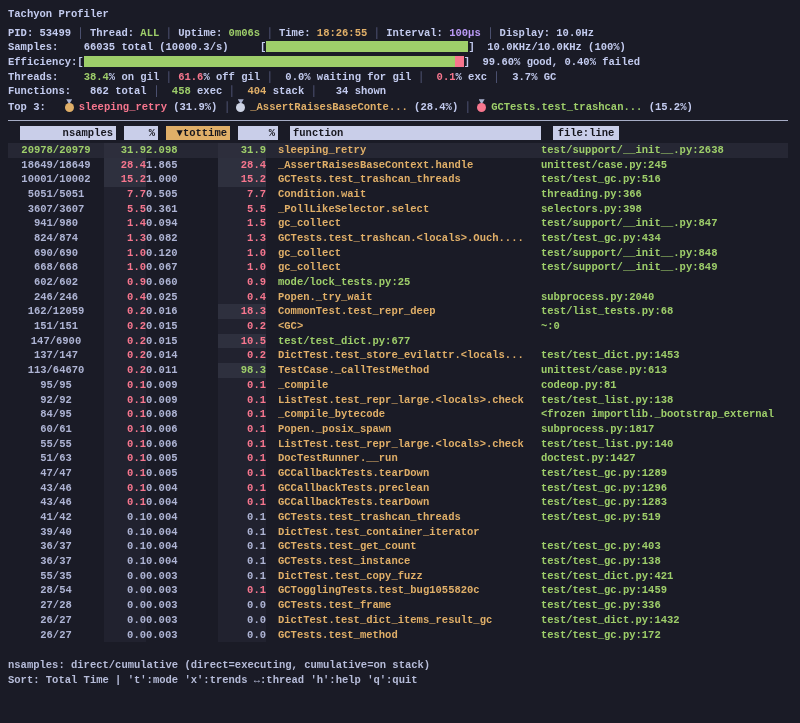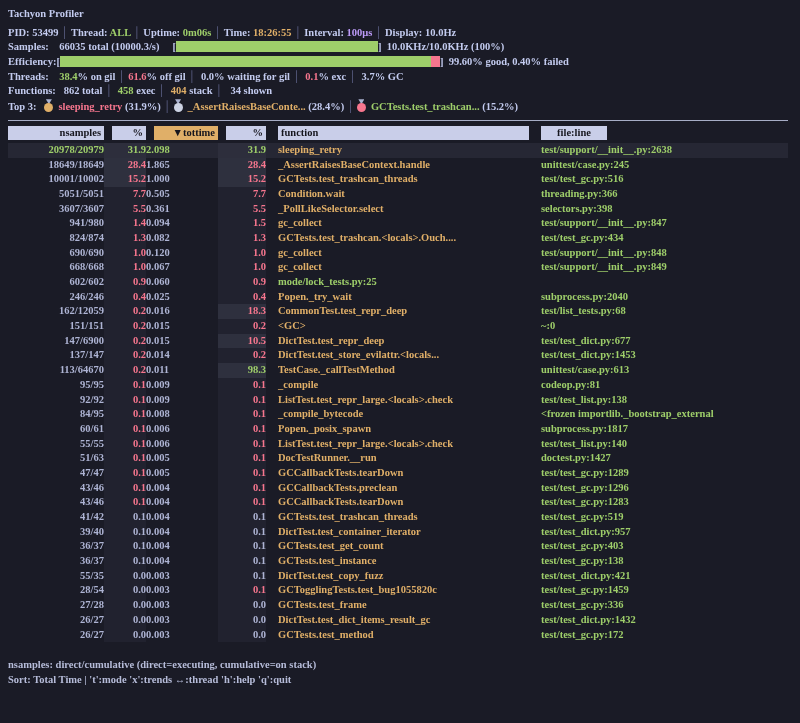--- a/index.html
+++ b/index.html
@@ -4,21 +4,21 @@
 <style>
   :root{
     --bg:#1a1b26; --fg:#c3cbef; --num:#aeb4d4; --dim:#9aa0bf;
     --green:#9ece6a; --red:#f7768e; --orange:#e0af68; --purple:#bb9af7;
     --sep:#5d6388; --hdrbg:#c9cee9; --hdrfg:#16161e;
   }
   *{box-sizing:border-box;margin:0;padding:0}
   body{background:var(--bg);}
   #screen{
     position:relative;width:800px;height:723px;background:var(--bg);
-    font-family:Liberation Serif, serif;font-size:10.5px;font-weight:bold;
+    font-family:Liberation Mono, monospace;font-size:10.5px;font-weight:bold;
     color:var(--fg);overflow:hidden;padding:7px 12px 0 8px;
   }
   .hline{height:14.7px;line-height:14.7px;white-space:pre}
   .title-line{margin-bottom:4px}
   .c-lbl{color:var(--fg)}
   .c-val{color:var(--fg)}
   .c-sep{color:var(--sep)}
   .c-green{color:var(--green)}
   .c-red{color:var(--red)}
   .c-orange{color:var(--orange)}
@@ -29,35 +29,35 @@
   .bar-eff{width:380px;background:linear-gradient(90deg,var(--green) 0,var(--green) 371px,var(--red) 371px)}
   .medal{display:inline-block;width:9px;height:13px;position:relative;margin:0 5px 0 0;vertical-align:-2px}
   .medal::before{content:"";position:absolute;top:0;left:1.5px;width:6px;height:5px;background:#aab2cf;
     clip-path:polygon(0 0,100% 0,50% 100%)}
   .medal::after{content:"";position:absolute;bottom:0;left:0;width:9px;height:9px;border-radius:50%}
   .medal.gold::after{background:#e0af68}
   .medal.silver::after{background:#cdd3e4}
   .medal.bronze::after{background:#f7768e}
   .divider{border-top:1px solid #a7adc6;margin:6px 0 5px 0}
   .grid6{display:grid;grid-template-columns:96px 42px 72px 48px 263px 1fr}
-  .thead{height:15px;line-height:14px;margin:4px 0 2px 0}
+  .thead{height:15px;line-height:14px;margin:4px 0 2px 12px}
   .hcell{white-space:pre}
   .hcell.r{text-align:right}
   .hbox{display:inline-block;background:var(--hdrbg);color:var(--hdrfg);padding:0 3px;font-weight:bold}
   .hbox.r{text-align:right}
   .w-ns{min-width:96px}
   .w-pct1{min-width:34px}
   .w-tot{min-width:64px}
   .w-pct2{min-width:40px}
   .w-fn{display:block;margin-left:12px;text-align:left}
   .w-fl{min-width:66px;margin-left:12px;text-align:center}
   .sortbox{background:var(--orange)}
   .trow{height:14.7px;line-height:14.7px}
   .cell{overflow:hidden;white-space:pre}
-  .cell.ns{text-align:right;color:var(--num)}
+  .cell.ns{text-align:center;color:var(--num)}
   .cell.pct{text-align:right;background:rgba(171,178,214,0.05)}
   .cell.tot{text-align:left;color:var(--num)}
   .cell.fn{padding-left:12px;color:var(--orange)}
   .cell.fl{padding-left:12px;color:var(--green)}
   .trow.sel{background:rgba(192,202,245,0.07)}
   .trow.sel .ns,.trow.sel .tot{color:var(--green)}
   .cell.hot{background:rgba(200,205,235,0.12)}
   .footer{margin-top:16px;color:#b6bcd9}
 </style>
 </head>
@@ -205,21 +205,20 @@
       <span class="cell pct p2 c-red">0.2</span>
       <span class="cell fn">&lt;GC&gt;</span>
       <span class="cell fl">~:0</span>
     </div>
 
     <div class="grid6 trow">
       <span class="cell ns">147/6900</span>
       <span class="cell pct p1 c-red">0.2</span>
       <span class="cell tot">0.015</span>
       <span class="cell pct p2 c-red hot">10.5</span>
-      <span class="cell fn">DictTest.test_repr_deep</span>
       <span class="cell fl">test/test_dict.py:677</span>
     </div>
 
     <div class="grid6 trow">
       <span class="cell ns">137/147</span>
       <span class="cell pct p1 c-red">0.2</span>
       <span class="cell tot">0.014</span>
       <span class="cell pct p2 c-red">0.2</span>
       <span class="cell fn">DictTest.test_store_evilattr.&lt;locals...</span>
       <span class="cell fl">test/test_dict.py:1453</span>
@@ -323,21 +322,20 @@
       <span class="cell fn">GCTests.test_trashcan_threads</span>
       <span class="cell fl">test/test_gc.py:519</span>
     </div>
 
     <div class="grid6 trow">
       <span class="cell ns">39/40</span>
       <span class="cell pct p1 c-dim">0.1</span>
       <span class="cell tot">0.004</span>
       <span class="cell pct p2 c-dim">0.1</span>
       <span class="cell fn">DictTest.test_container_iterator</span>
-      <span class="cell fl">test/test_dict.py:957</span>
     </div>
 
     <div class="grid6 trow">
       <span class="cell ns">36/37</span>
       <span class="cell pct p1 c-dim">0.1</span>
       <span class="cell tot">0.004</span>
       <span class="cell pct p2 c-dim">0.1</span>
       <span class="cell fn">GCTests.test_get_count</span>
       <span class="cell fl">test/test_gc.py:403</span>
     </div>

